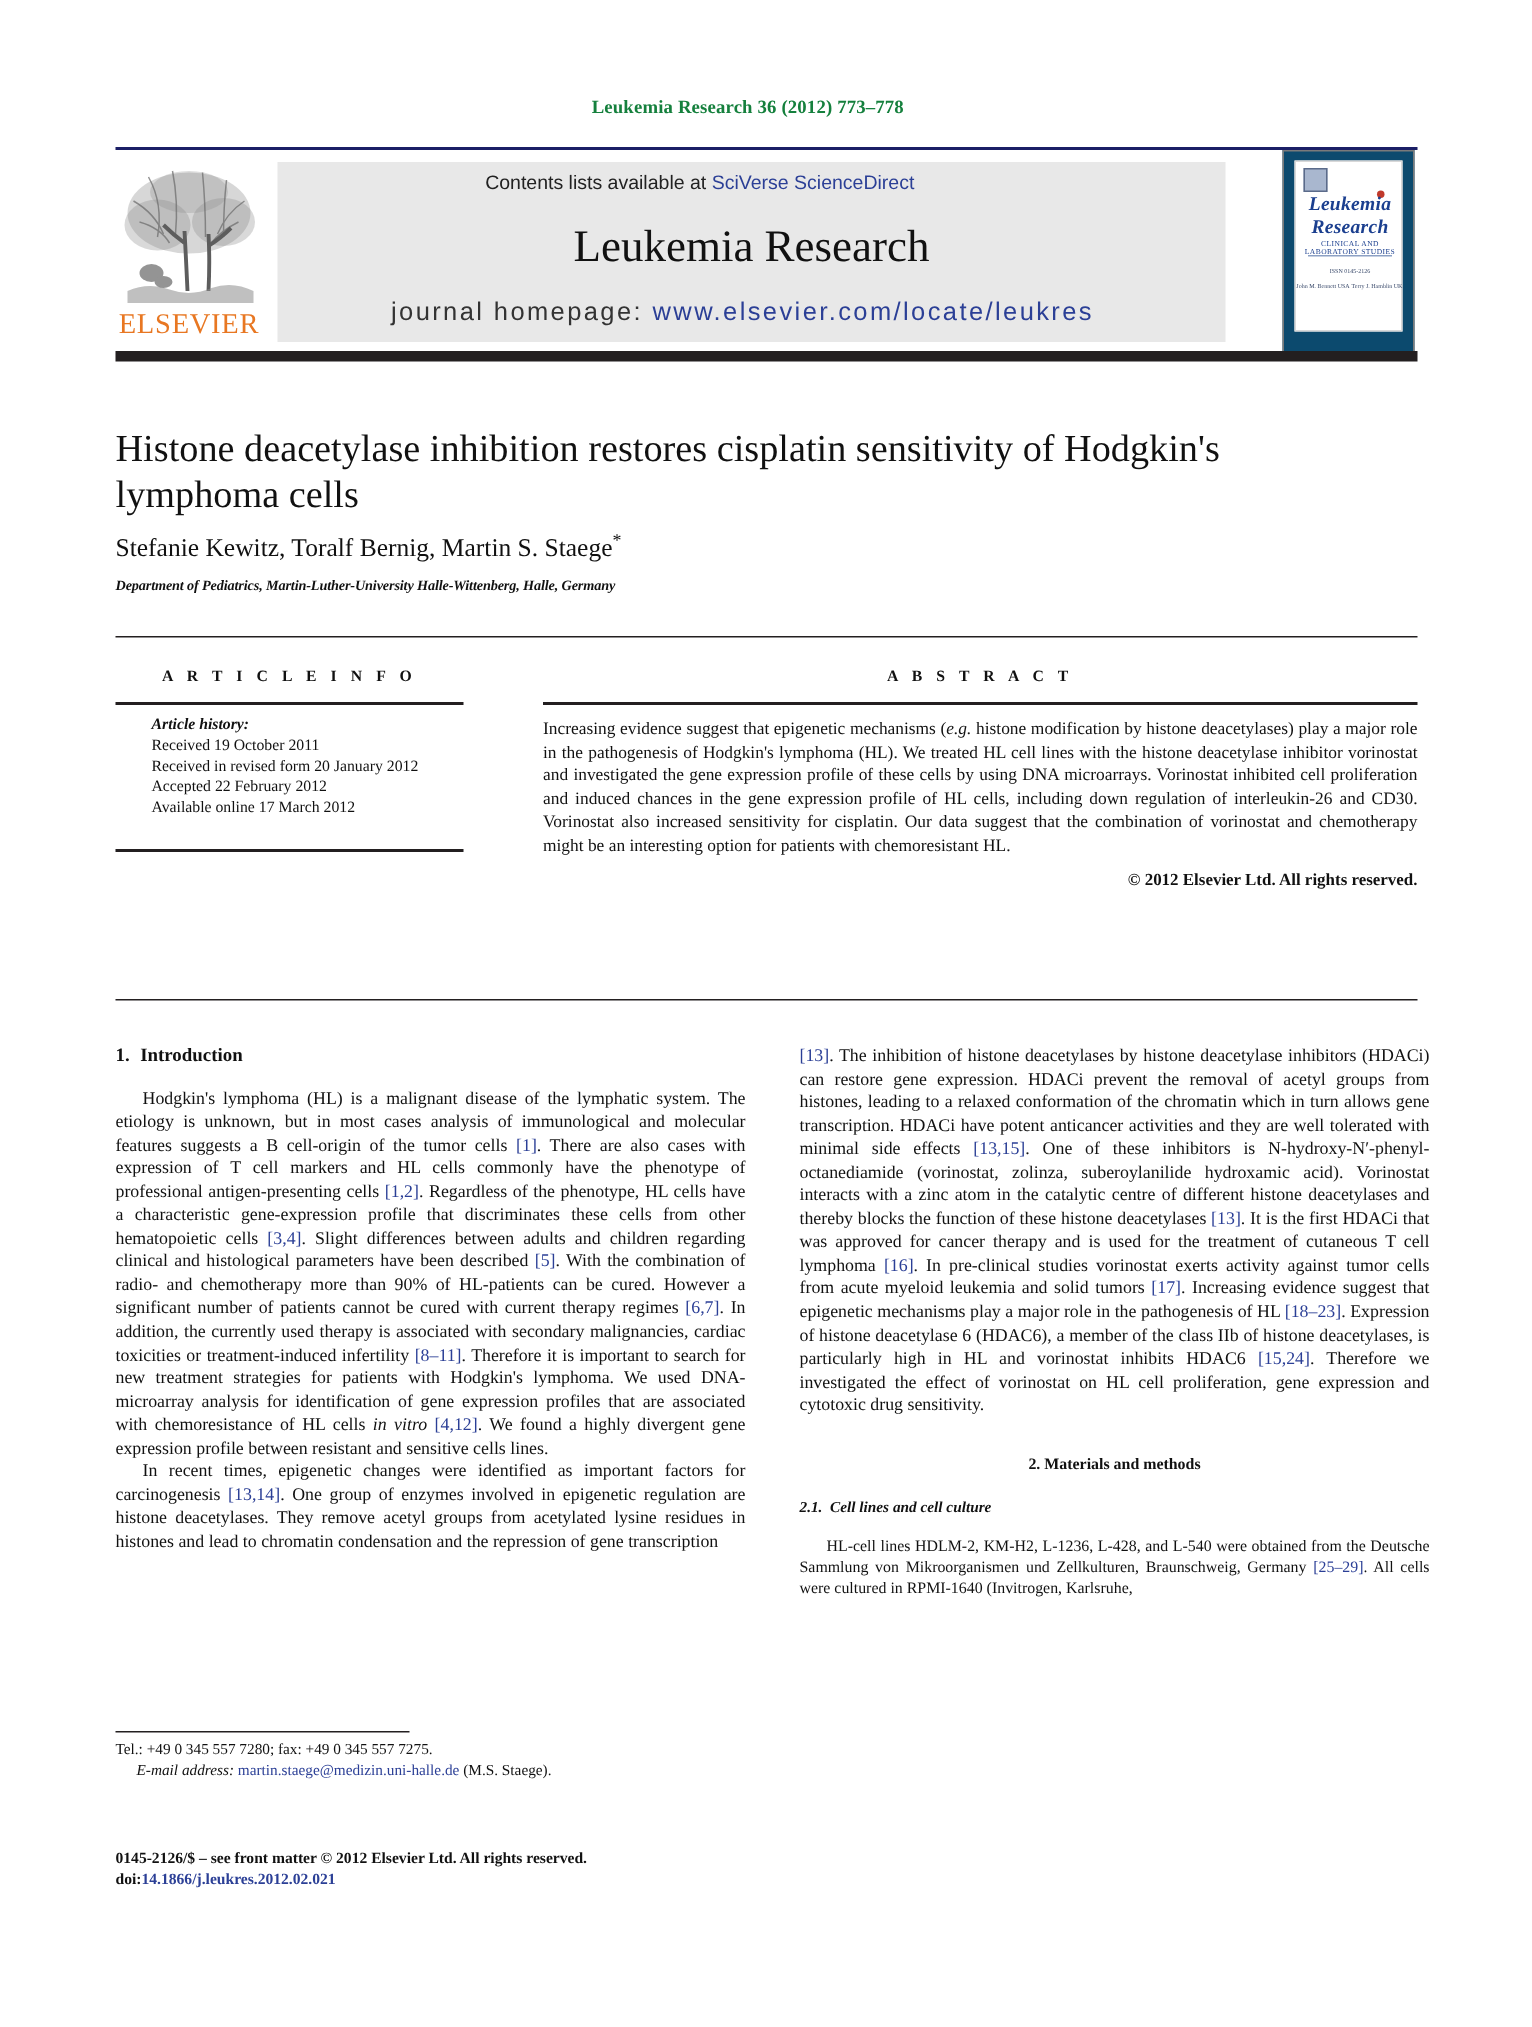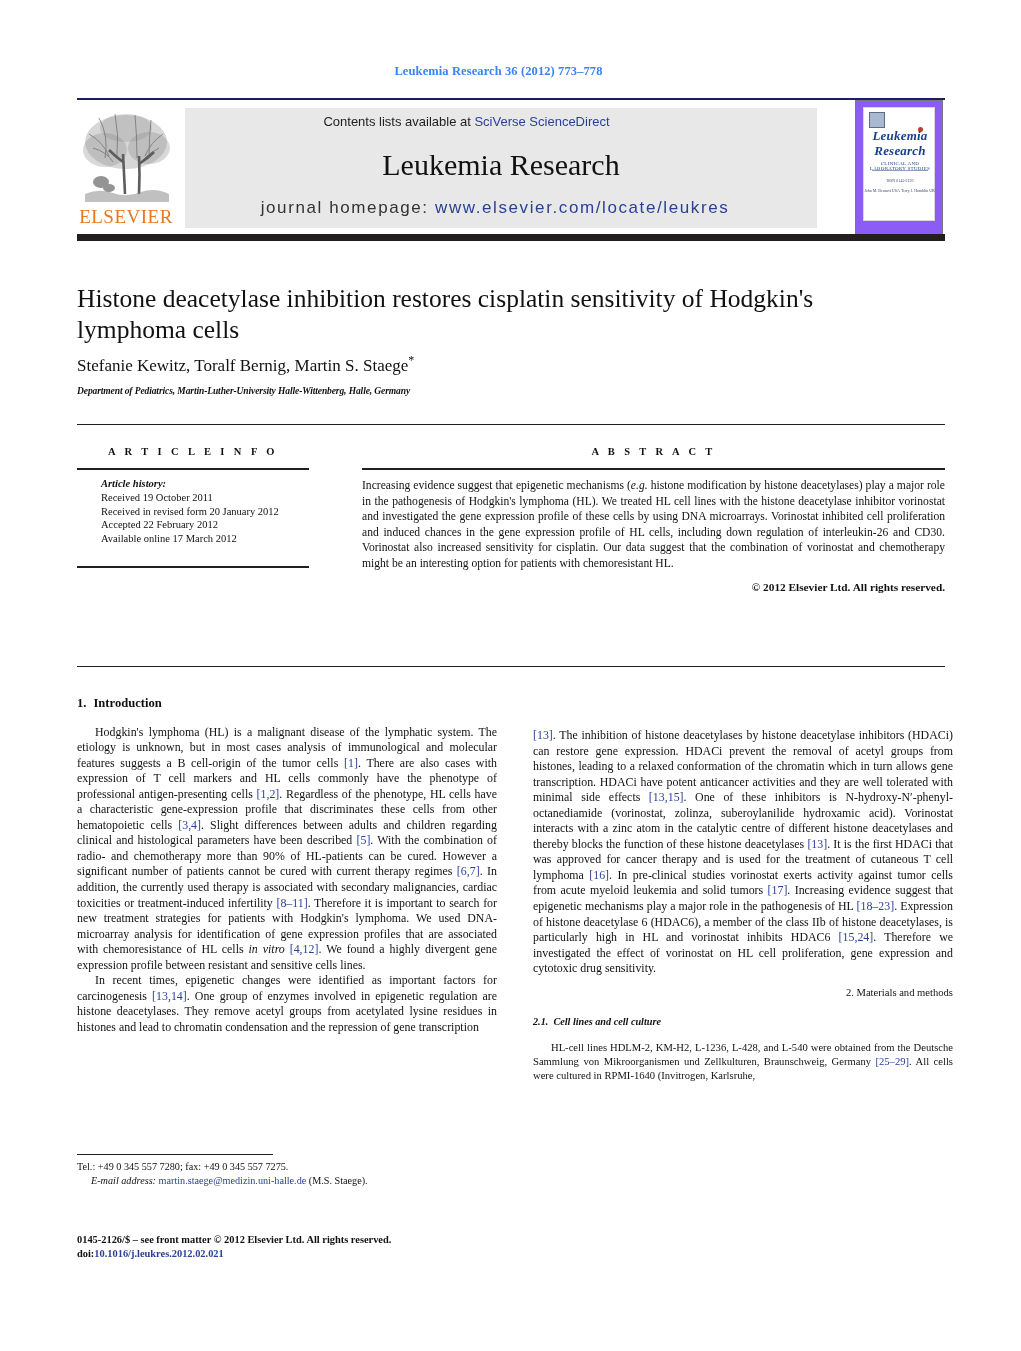--- a/index.html
+++ b/index.html
@@ -22,21 +22,21 @@
 
   
   .running-head {
     position: absolute;
     top: 64px;
     left: 0;
     width: 997px;
     text-align: center;
     font-size: 12.5px;
     font-weight: bold;
-    color: #3b82f6;
+    color: #15803d;
     letter-spacing: .1px;
   }
 
   
   .masthead {
     position: absolute;
     left: 77px;
     top: 98px;
     width: 868px;
     height: 132px;
@@ -108,21 +108,21 @@
   }
   .mast-homepage .url { color: #2b3f96; }
 
   .cover-thumb {
     position: absolute;
     left: 778px;
     top: 2px;
     width: 88px;
     height: 136px;
     border: 1px solid #7a7a7a;
-    background: #8b5cf6;
+    background: #0c4a6e;
     box-sizing: border-box;
     overflow: hidden;
   }
   .cover-inner {
     position: absolute;
     left: 7px; top: 6px;
     width: 72px; height: 114px;
     border: 1px solid #d8d8d8;
     box-sizing: border-box;
     background: #fff;
@@ -292,36 +292,36 @@
 
   .h1 {
     font-size: 12.6px;
     font-weight: bold;
     margin: 0 0 13px 0;
     text-align: left;
   }
   .h1 .num { margin-right: 7px; }
   .h2 {
     font-size: 10.6px;
-    font-weight: normal;
-    margin: 8px 0 11px 0;
-    text-align: right;
+    font-weight: bold;
+    margin: 24px 0 11px 0;
+    text-align: center;
   }
   .h3 {
     font-size: 10.2px;
     font-weight: bold;
     font-style: italic;
     margin: 14px 0 11px 0;
     text-align: left;
   }
   p.para {
     margin: 0;
     text-indent: 18px;
   }
-  p.para.noindent { text-indent: 0; margin-top: 32px; }
+  p.para.noindent { text-indent: 0; }
   .ref { color: #2b3f96; }
   .small-para {
     font-size: 10.6px;
     line-height: 14px;
   }
 
   
   .foot-rule {
     position: absolute;
     left: 77px;
@@ -480,16 +480,16 @@
   </div>
 
   <div class="foot-rule"></div>
   <div class="footnote">
     <div>Tel.: +49 0 345 557 7280; fax: +49 0 345 557 7275.</div>
     <div class="indent"><span class="ital">E-mail address:</span> <span class="mail">martin.staege@medizin.uni-halle.de</span><span> (M.S. Staege).</span></div>
   </div>
 
   <div class="imprint">
     <div>0145-2126/$ – see front matter © 2012 Elsevier Ltd. All rights reserved.</div>
-    <div><span>doi:</span><span class="doi">10.1016/j.leukres.2012.02.021</span></div>
+    <div><span>doi:</span><span class="doi">14.1866/j.leukres.2012.02.021</span></div>
   </div>
 
 </div>
 
 </body></html>

